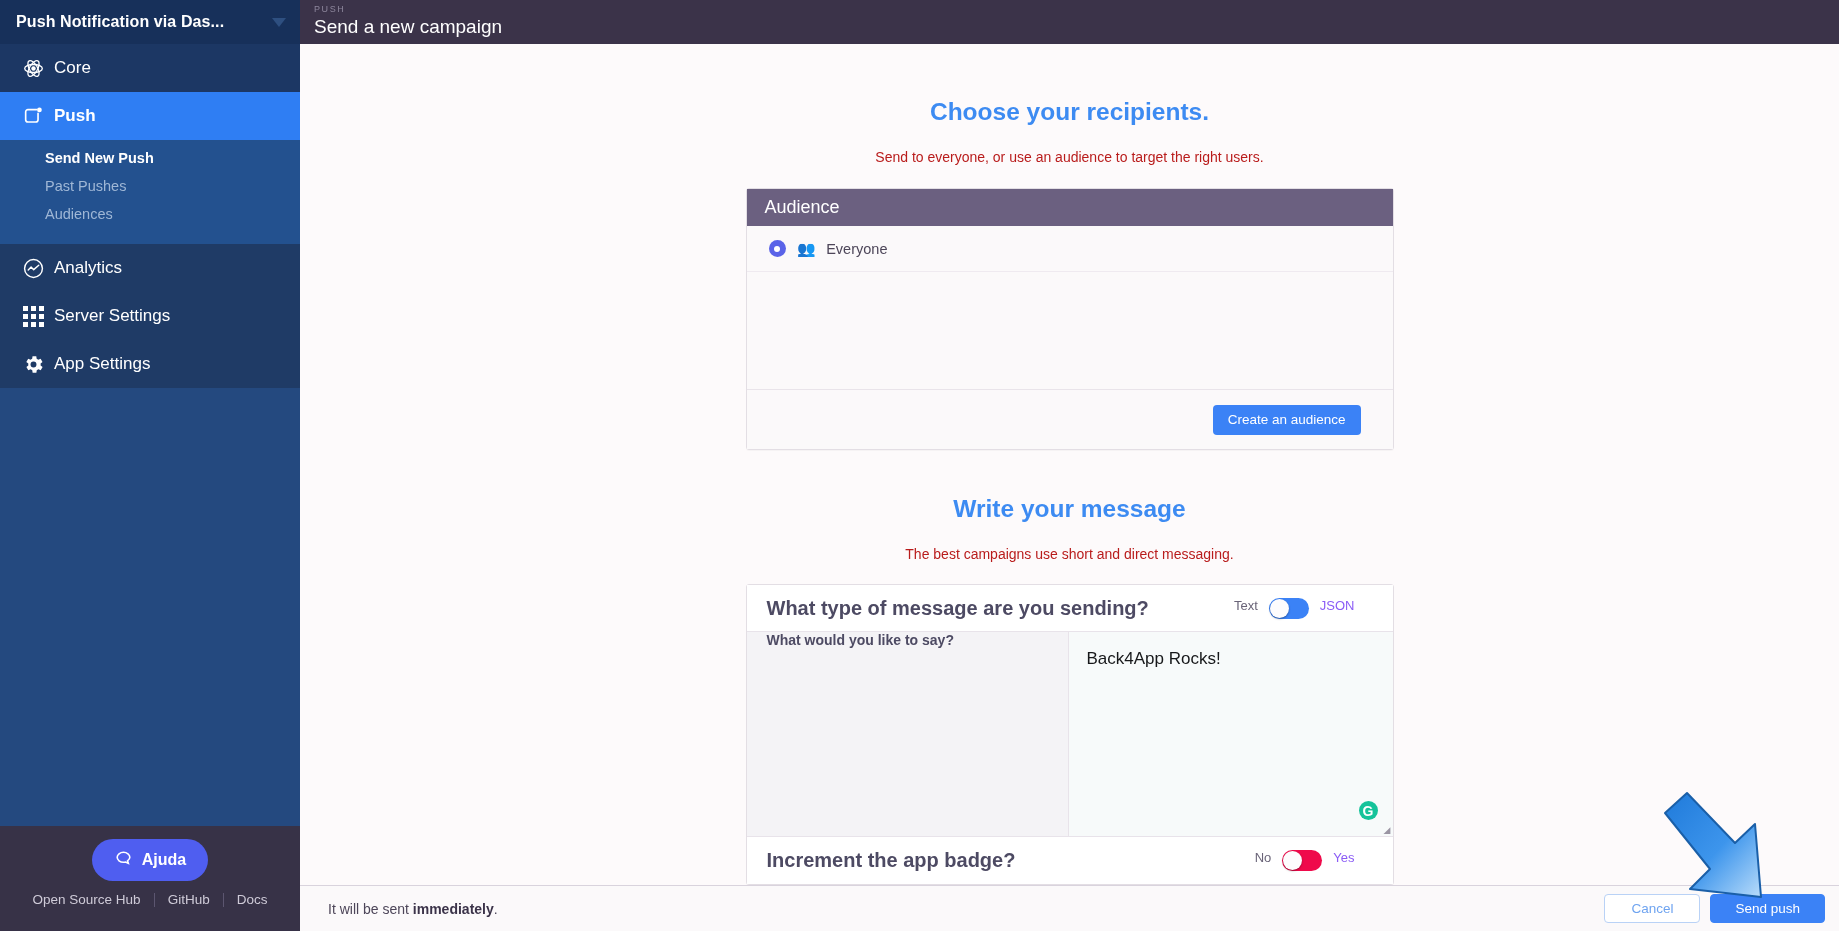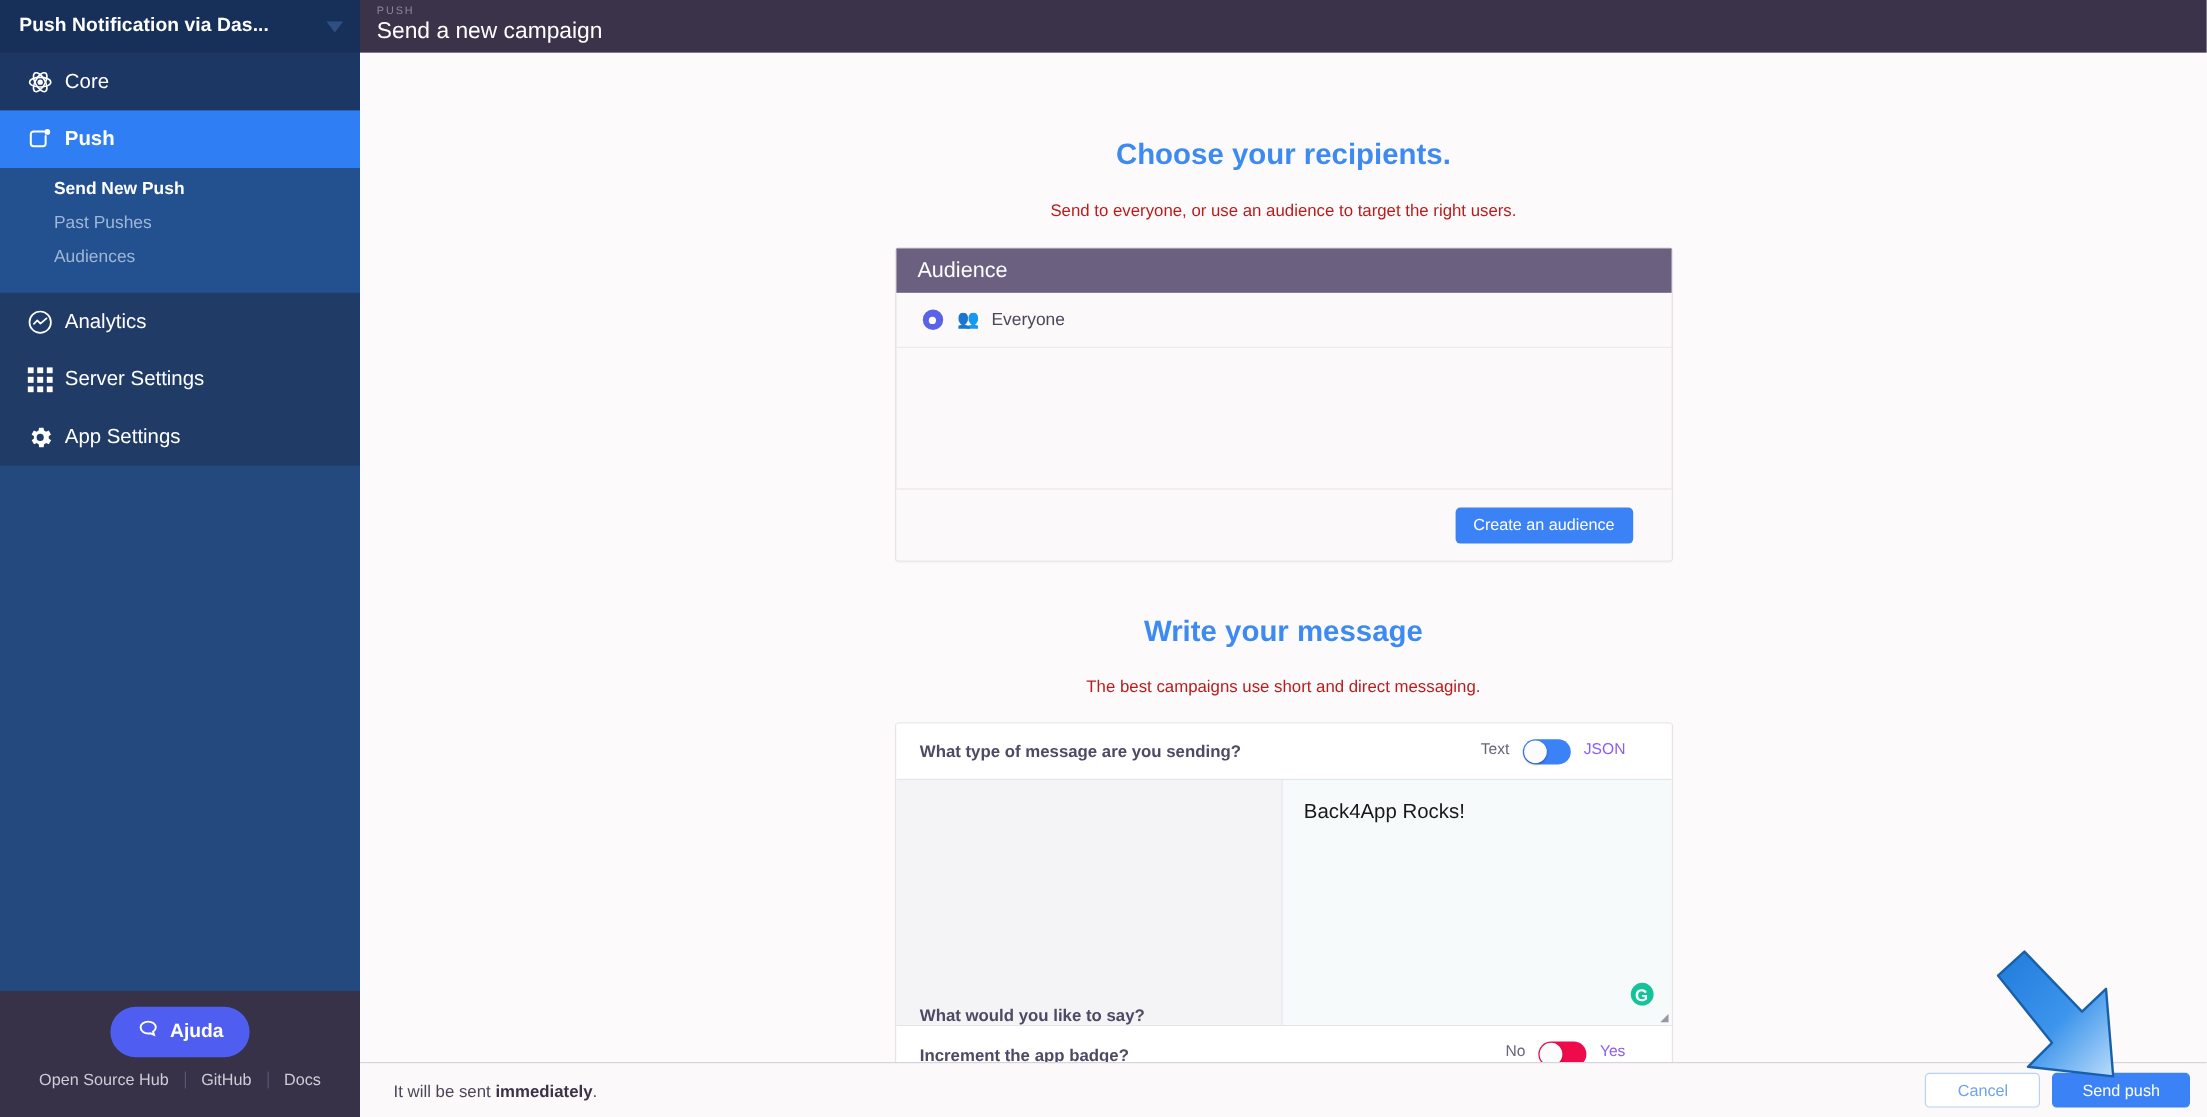--- a/index.html
+++ b/index.html
@@ -93,21 +93,21 @@
   .topbar .eyebrow {
     font-size: 9px; letter-spacing: 1.6px;
     color: #8d869c; text-transform: uppercase;
     line-height: 12px;
   }
   .topbar .title { font-size: 19px; line-height: 24px; font-weight: normal; }
 
   .content {
     flex: 1; background: #fdfafb;
     overflow: hidden; position: relative;
-    padding-top: 71px;
+    padding-top: 53px;
   }
   .section-head { text-align: center; }
   .section-title {
     font-size: 24.5px; font-weight: bold; color: #3d8bf2;
     line-height: 30px;
   }
   .section-sub {
     font-size: 14px; color: #b91c1c; margin-top: 22px;
   }
   .card {
@@ -151,41 +151,41 @@
     font-family: "Liberation Sans", sans-serif;
   }
 
   .msg-card { margin-top: 22px; background: #fff; }
   .msg-row {
     display: flex; align-items: center;
     height: 47px; padding: 0 38px 0 20px;
     border-bottom: 1px solid #e8e3ea;
     background: #fff;
   }
-  .msg-q { font-size: 14px; font-weight: bold; color: #4d4a63; flex: 1; }
+  .msg-q { font-size: 20px; font-weight: bold; color: #4d4a63; flex: 1; }
   .toggle-wrap { display: flex; align-items: flex-start; gap: 11px; }
   .tg-lbl { font-size: 13px; color: #6a6478; }
   .tg-lbl.off { color: #8b5cf6; }
   .switch {
     width: 40px; height: 21px; border-radius: 11px;
     position: relative; cursor: pointer;
     background: #3b82f6;
   }
   .switch.red { background: #ef0a4b; }
   .switch i {
     position: absolute; top: 1px; left: 1px;
     width: 19px; height: 19px; border-radius: 50%;
     background: #fdfcfd; display: block;
     box-shadow: 0 1px 2px rgba(0,0,0,.35);
   }
   .say-row { display: flex; min-height: 205px; border-bottom: 1px solid #e8e3ea; }
   .say-left {
     width: 322px; flex: 0 0 322px;
     background: #f4f3f6;
-    display: flex; align-items: flex-end;
+    display: flex; align-items: flex-start;
     padding-left: 20px;
     border-right: 1px solid #e8e3ea;
   }
   .say-left span { font-size: 14px; font-weight: bold; color: #4d4a63; }
   .say-right {
     flex: 1; position: relative; background: #f7fafa;
     padding: 16px 18px;
   }
   .say-text { font-size: 17px; color: #17181a; line-height: 22px; }
   .gm-icon {

